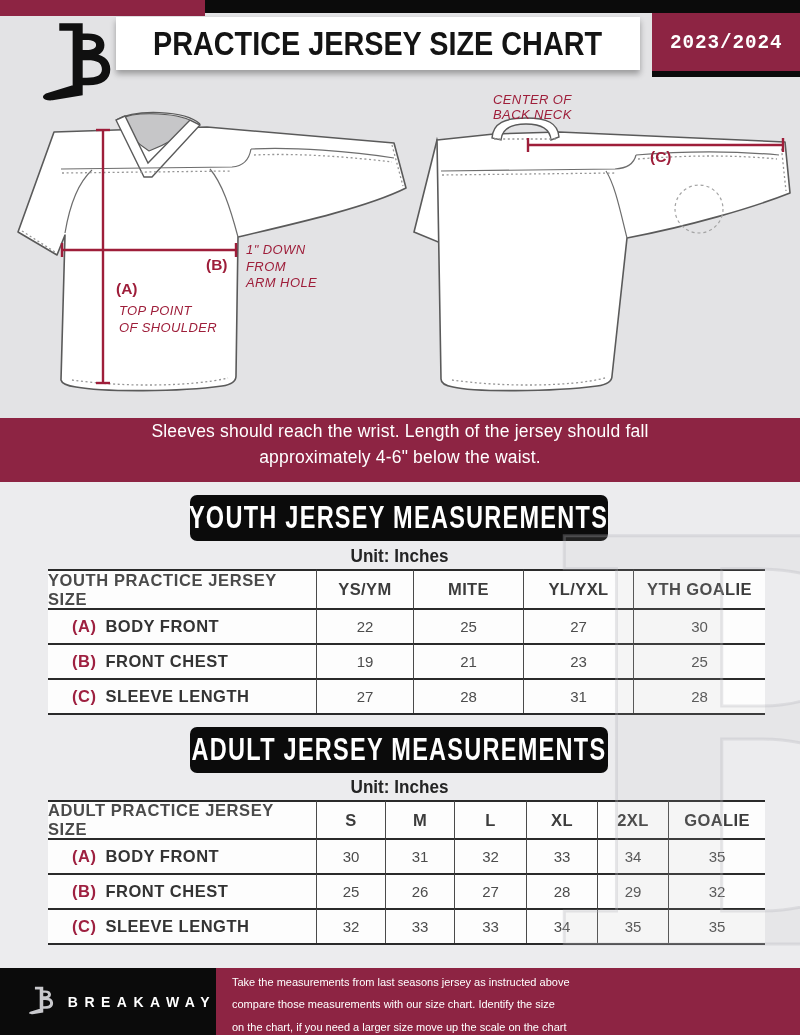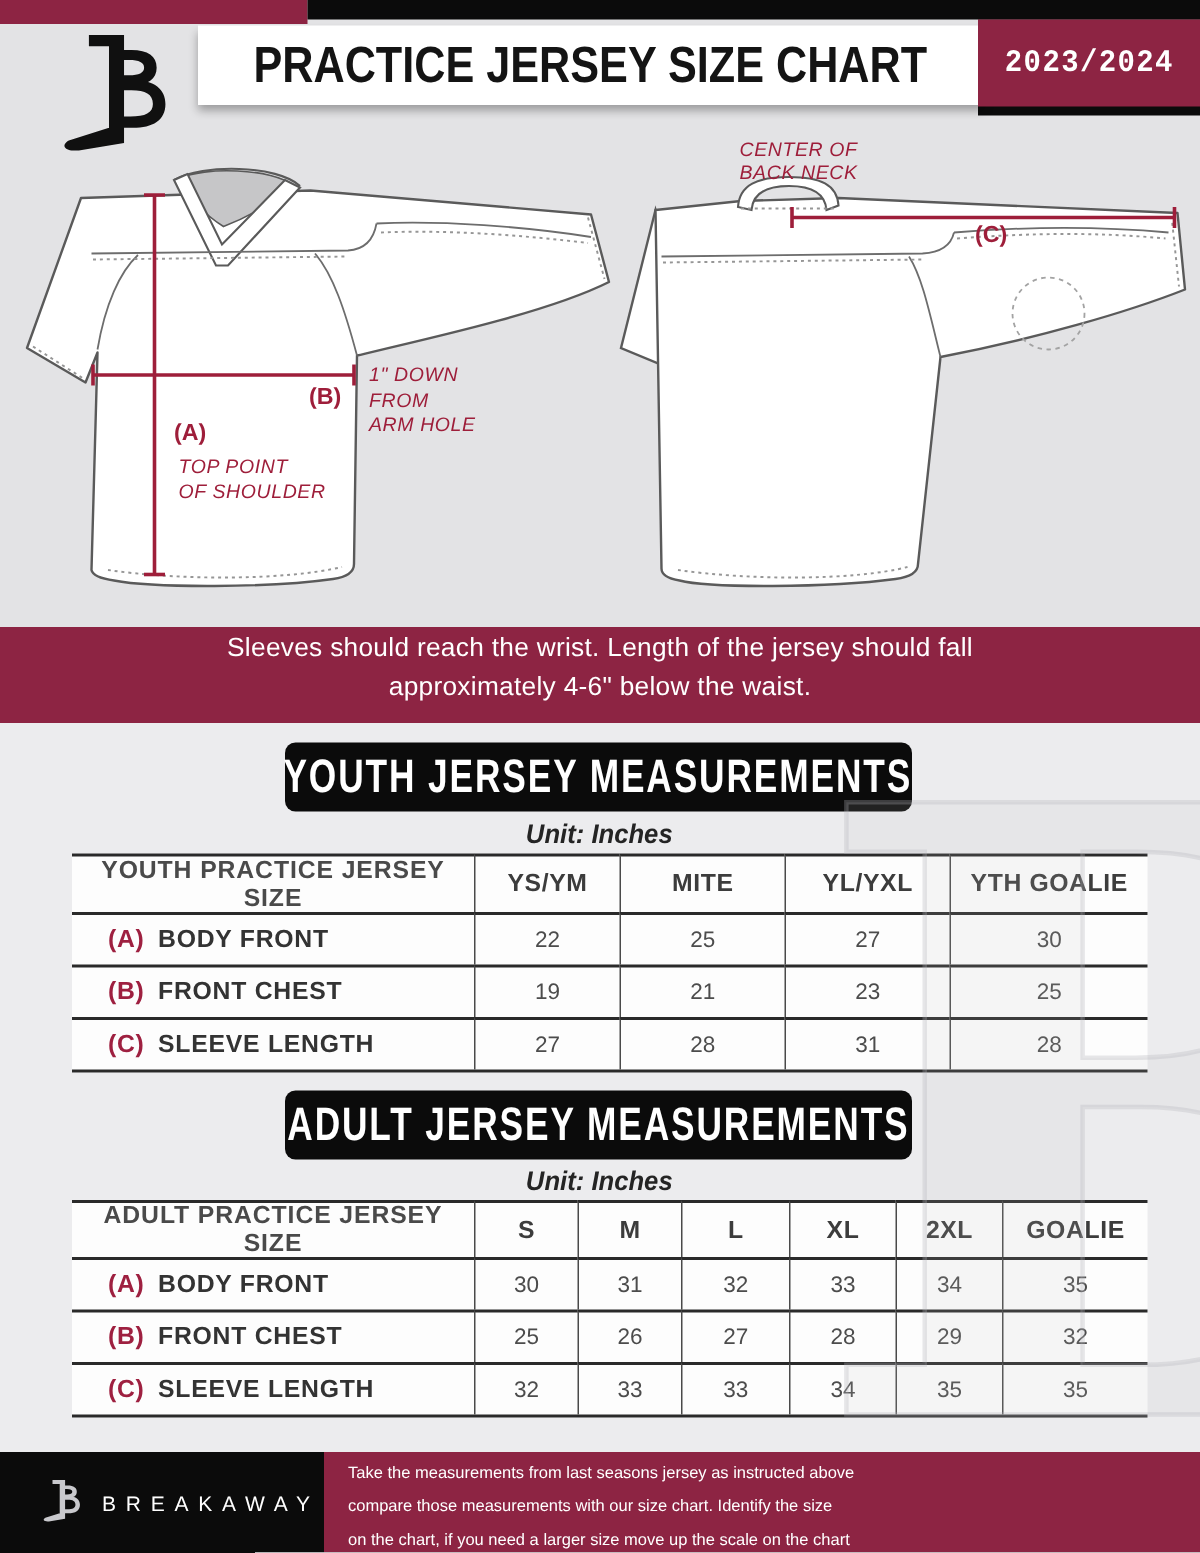--- a/index.html
+++ b/index.html
@@ -3,21 +3,21 @@
 <meta charset="utf-8">
 <style>
   html,body{margin:0;padding:0;background:#bfbfbf;}
   .page{position:relative;width:800px;height:1035px;overflow:hidden;background:#e3e3e5;
         font-family:"Liberation Sans",sans-serif;}
   .abs{position:absolute;}
   
   .strip-maroon{left:0;top:0;width:205px;height:16px;background:#8D2443;}
   .strip-black{left:205px;top:0;width:595px;height:13px;background:#0b0b0b;}
   .logo-top{left:32px;top:20px;width:88px;height:92px;}
-  .title-bar{left:132px;top:17px;width:524px;height:53px;background:#ffffff;
+  .title-bar{left:116px;top:17px;width:524px;height:53px;background:#ffffff;
              box-shadow:0 4px 6px rgba(0,0,0,.32);display:flex;align-items:center;justify-content:center;}
   .title-text{font-size:32px;font-weight:800;color:#141414;white-space:nowrap;
               transform:scale(.9,1.06);}
   .season-back{left:652px;top:13px;width:148px;height:64px;background:#0b0b0b;}
   .season{left:652px;top:13px;width:148px;height:58px;background:#8D2443;
           display:flex;align-items:center;justify-content:center;}
   .season-text{font-family:"Liberation Mono",monospace;font-weight:700;font-size:21px;color:#fff;
                letter-spacing:1px;transform:scaleX(.92);white-space:nowrap;}
   
   .diagram{left:0;top:85px;}
@@ -28,44 +28,44 @@
   
   .lower{left:0;top:482px;width:800px;height:486px;background:#ececee;}
   .banner{left:0;top:418px;width:800px;height:64px;background:#8D2443;color:#ffffff;
           text-align:center;padding-top:1px;box-sizing:border-box;font-size:17.5px;line-height:25.5px;letter-spacing:.2px;}
   
   .sec-head{left:190px;width:418px;height:46px;background:#0b0b0b;border-radius:7px;
             display:flex;align-items:center;justify-content:center;}
   .sec-head span{color:#ffffff;font-size:28px;font-weight:800;letter-spacing:1.5px;
                  transform:scale(.84,1.12);white-space:nowrap;}
   .head-youth{top:495px;} .head-adult{top:727px;}
-  .unit{left:0;width:800px;text-align:center;font-style:italic;font-weight:700;font-size:18px;color:#242424;}
+  .unit{left:0;width:800px;text-align:center;font-weight:700;font-size:18px;color:#242424;}
   .unit span{display:inline-block;transform:scaleX(.95);}
   .unit-youth{top:546px;} .unit-adult{top:777px;}
   
-  .tbl{position:absolute;display:grid;background:#fdfdfd;border-bottom:2px solid #2a2a2a;text-align:center;}
+  .tbl{position:absolute;display:grid;background:#fdfdfd;border-bottom:2px solid #2a2a2a;}
   .tbl-youth{left:48px;top:569px;grid-template-columns:268px 97px 110px 110px 132px;
              grid-template-rows:39px 35px 35px 35px;}
   .tbl-adult{left:48px;top:800px;grid-template-columns:268px 69px 69px 72px 71px 71px 97px;
              grid-template-rows:38px 35px 35px 35px;}
   .td{display:flex;align-items:center;justify-content:center;border-top:2px solid #2a2a2a;box-sizing:border-box;}
   .vl{border-left:1.5px solid #4a4a4a;}
   .th{font-size:16.5px;font-weight:700;color:#3c3c3c;letter-spacing:.4px;}
   .th-first{font-weight:600;color:#4a4a4a;letter-spacing:.6px;}
   .lbl{justify-content:flex-start;padding-left:24px;font-size:16.5px;font-weight:700;color:#333333;letter-spacing:.5px;}
   .lbl .key{color:#9E2040;font-weight:800;margin-right:9px;}
   .val{font-size:15px;color:#4c4c4c;}
   
   .wm{left:538px;top:518px;font-size:560px;line-height:.82;font-family:"DejaVu Serif",serif;
       font-weight:700;color:rgba(190,190,196,.13);-webkit-text-stroke:3px rgba(178,178,186,.30);
       pointer-events:none;}
   
   .f-black{left:0;top:968px;width:216px;height:67px;background:#0b0b0b;display:flex;align-items:center;}
   .f-logo{margin-left:26px;width:30px;height:36px;}
-  .f-brand{color:#ffffff;font-size:14px;font-weight:400;letter-spacing:6.5px;margin-left:12px;white-space:nowrap;}
+  .f-brand{color:#ffffff;font-size:14px;font-weight:700;letter-spacing:6.5px;margin-left:12px;white-space:nowrap;}
   .f-maroon{left:216px;top:968px;width:620px;height:67px;background:#8D2443;color:#ffffff;
             font-size:11px;line-height:22.3px;padding:3px 0 16px 16px;box-sizing:border-box;}
 </style>
 </head>
 <body>
 
 <div class="page">
 
   <svg width="0" height="0" style="position:absolute" aria-hidden="true">
     <defs>

